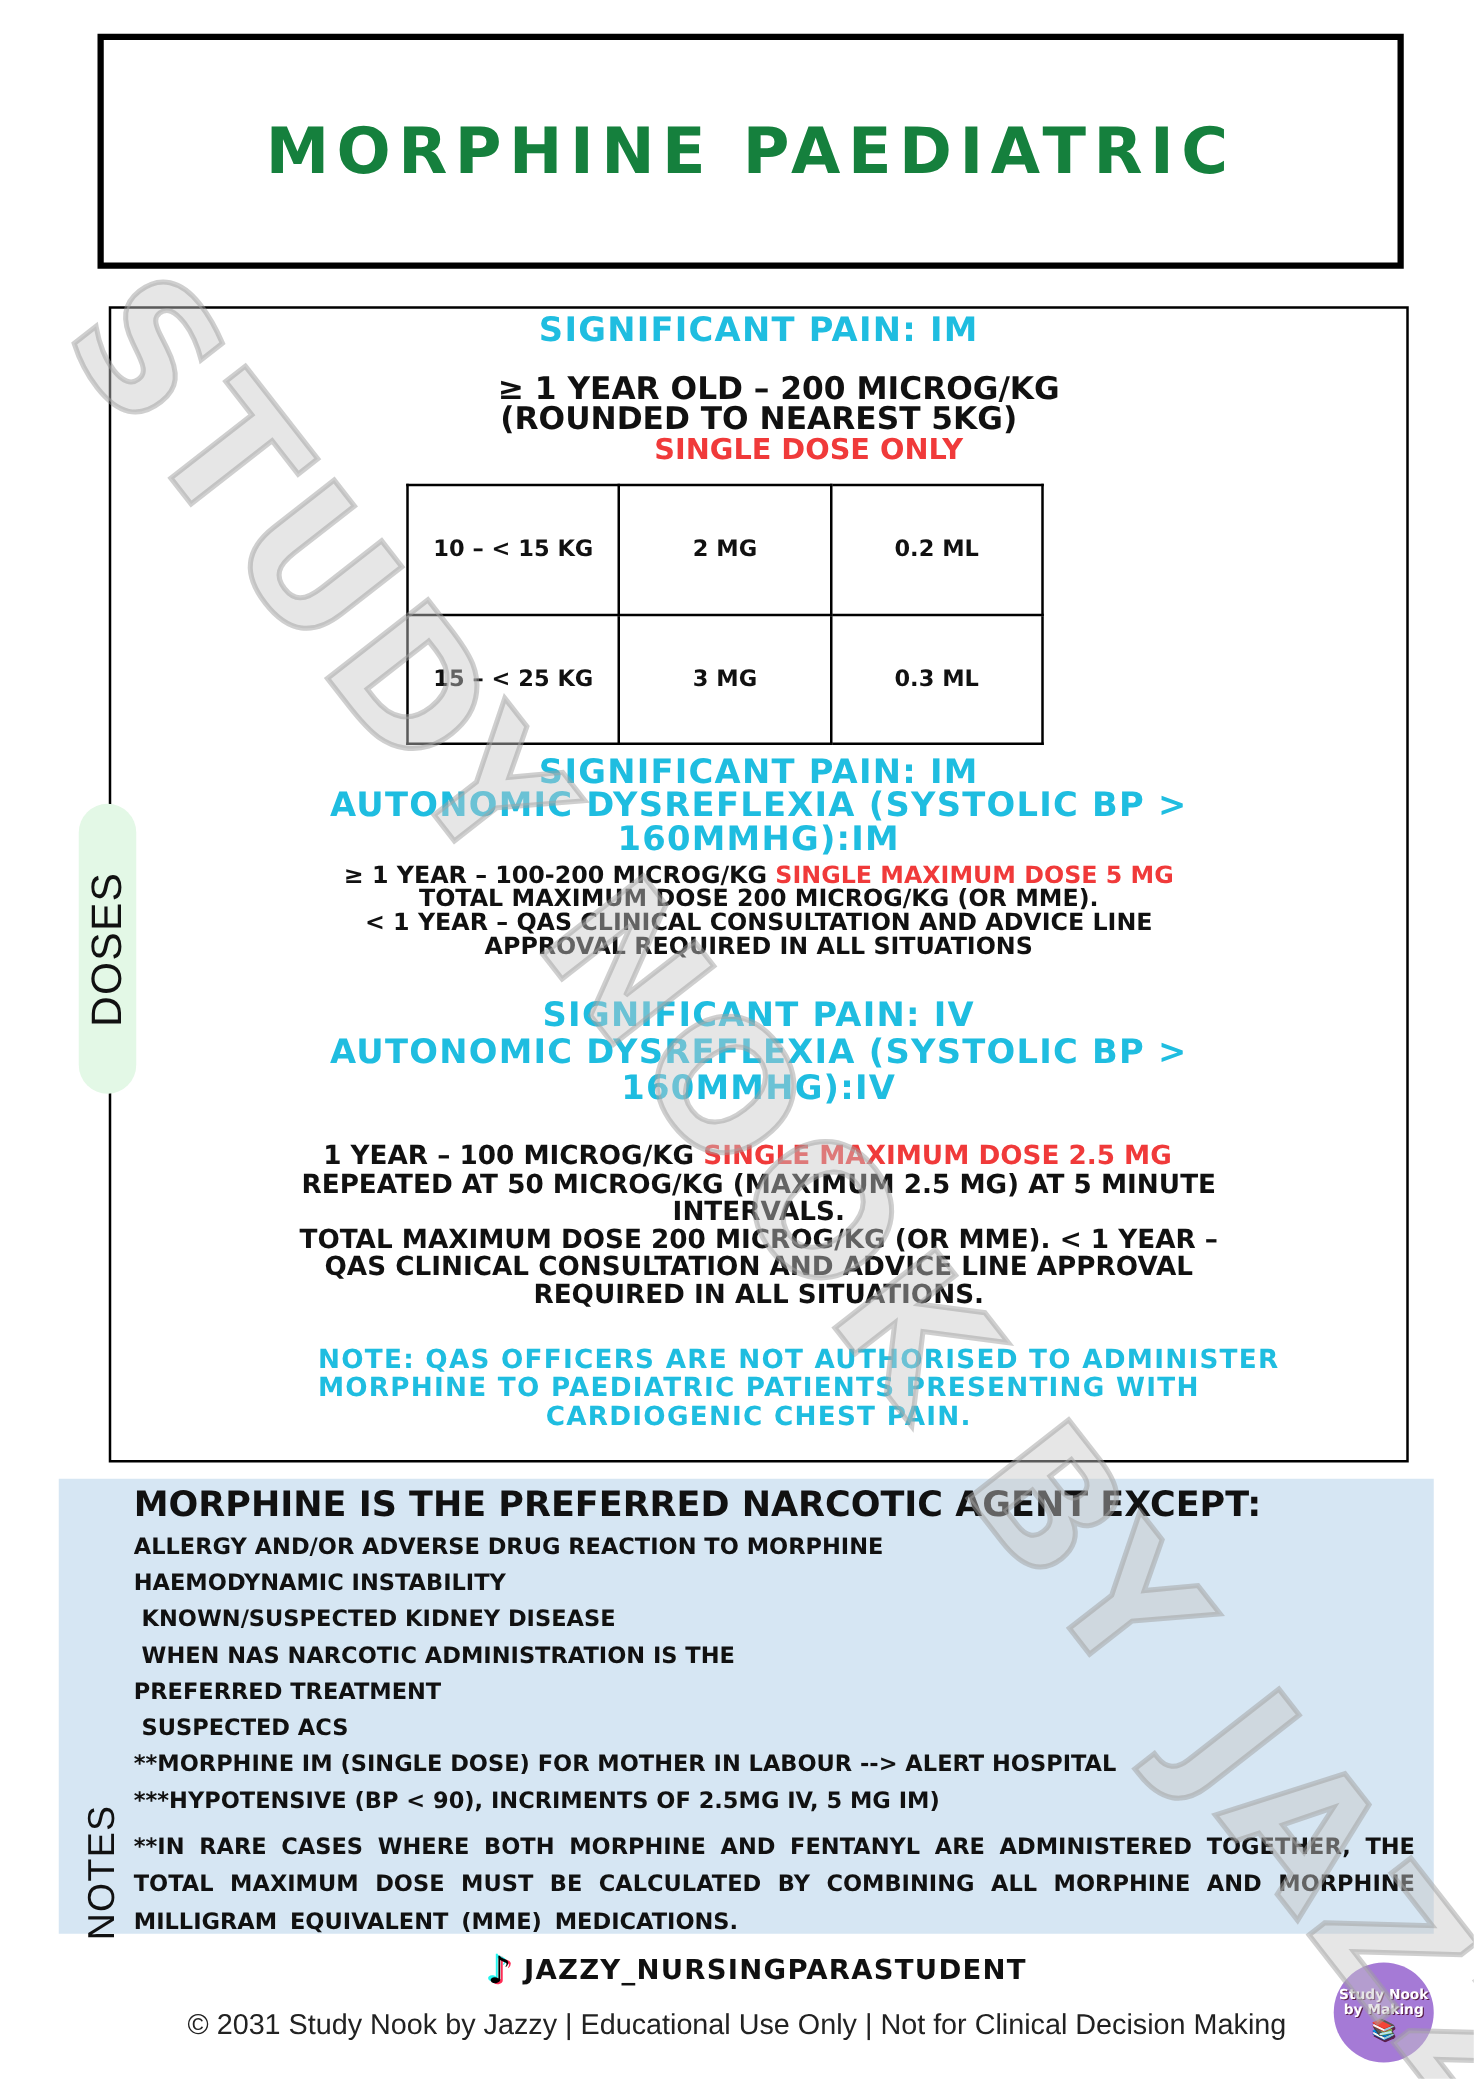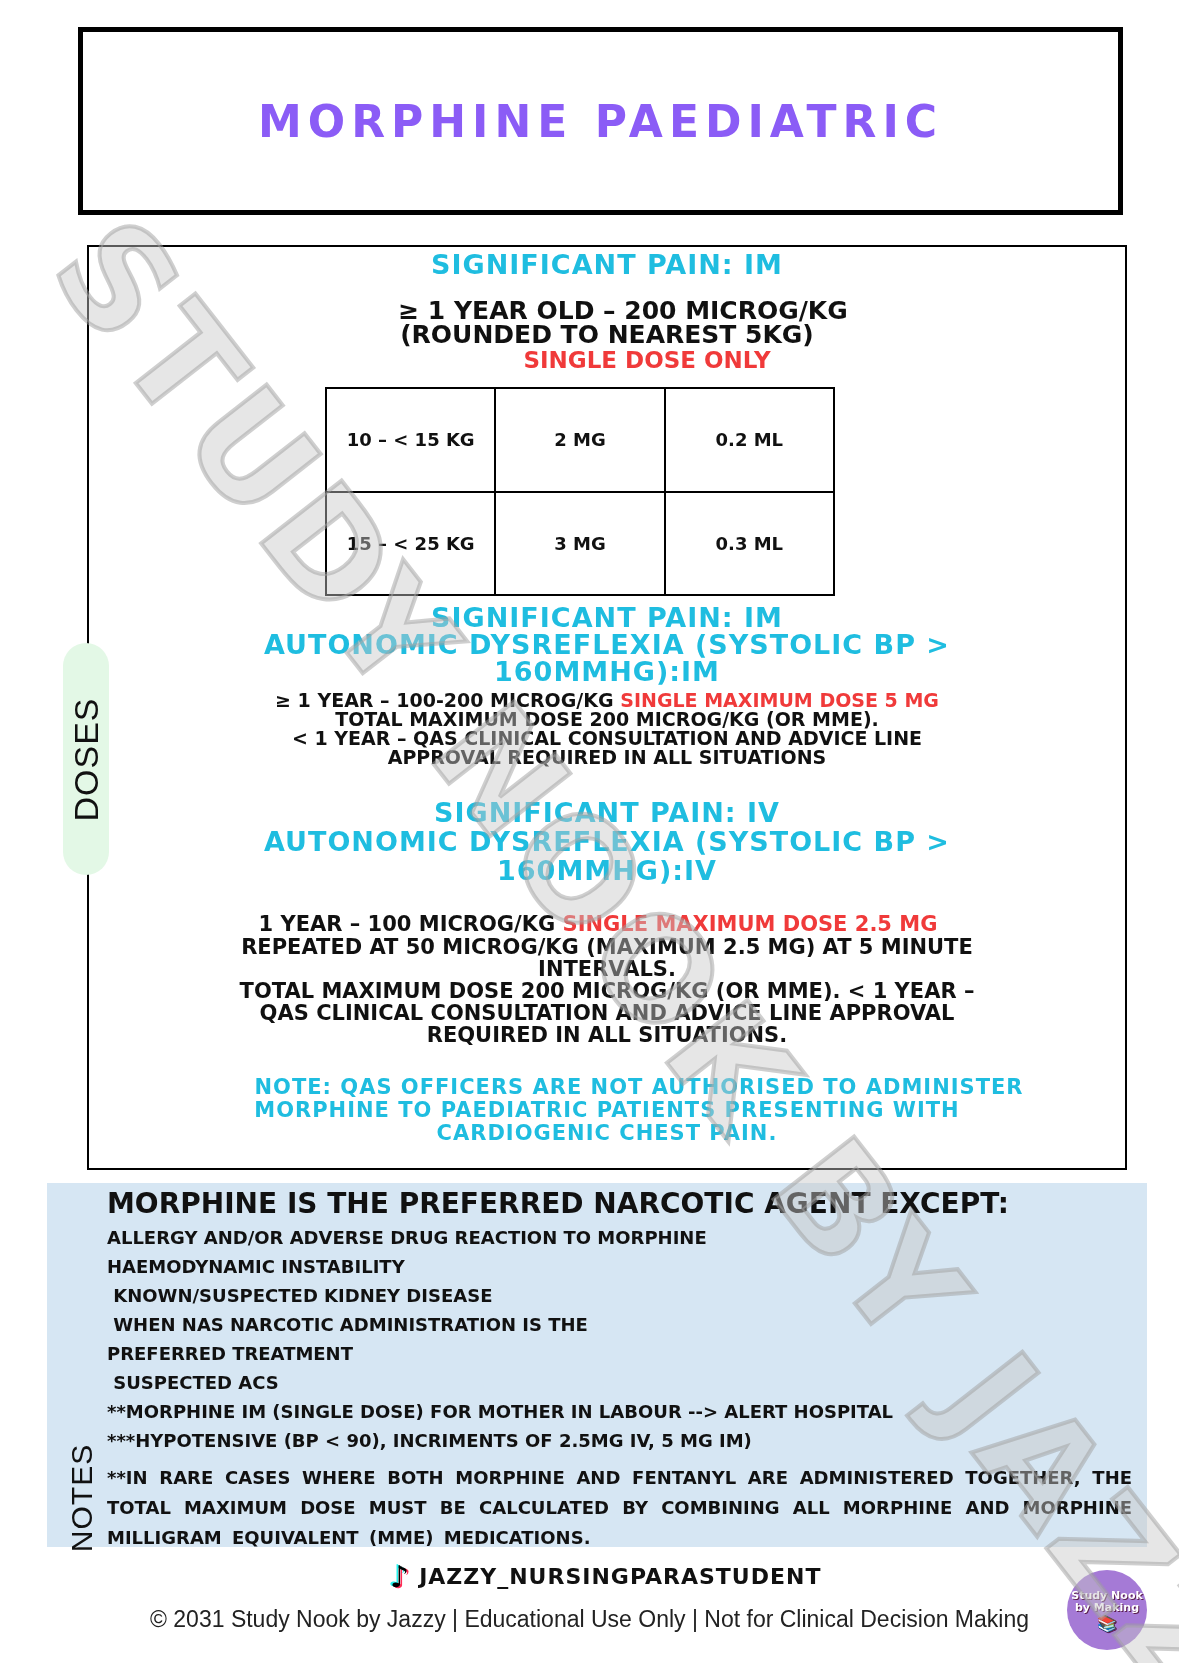--- a/index.html
+++ b/index.html
@@ -2,21 +2,21 @@
 <html><head>
 <meta charset="utf-8">
 <style>
   html, body { margin: 0; padding: 0; background: #ffffff; }
   body { width: 1179px; height: 1663px; position: relative; overflow: hidden;
          font-family: "DejaVu Sans", sans-serif; color: #111; }
   .hand { font-family: "DejaVu Sans", sans-serif; font-weight: bold; text-transform: uppercase; }
   .title-box { position: absolute; left: 78px; top: 27px; width: 1045px; height: 188px;
                border: 5px solid #000; box-sizing: border-box;
                display: flex; align-items: center; justify-content: center; }
-  .title-box h1 { margin: 0; color: #8b5cf6; font-size: 44px; letter-spacing: 6px;
+  .title-box h1 { margin: 0; color: #15803d; font-size: 51px; letter-spacing: 6px;
                   font-family: "DejaVu Sans", sans-serif; font-weight: bold; }
   .doses-box { position: absolute; left: 87px; top: 245px; width: 1040px; height: 925px;
                border: 2.5px solid #000; box-sizing: border-box; }
   .doses-tab { position: absolute; left: 63px; top: 643px; width: 46px; height: 232px;
                background: #e3f8e6; border-radius: 23px; display: flex;
                align-items: center; justify-content: center; z-index: 2; }
   .doses-tab span { transform: rotate(-90deg); white-space: nowrap; font-size: 34px;
                     font-family: "Liberation Sans", sans-serif; letter-spacing: 1px; }
   .heading { color: #1fbde0; text-align: center; font-size: 27px; line-height: 30px;
              letter-spacing: 1px; }

